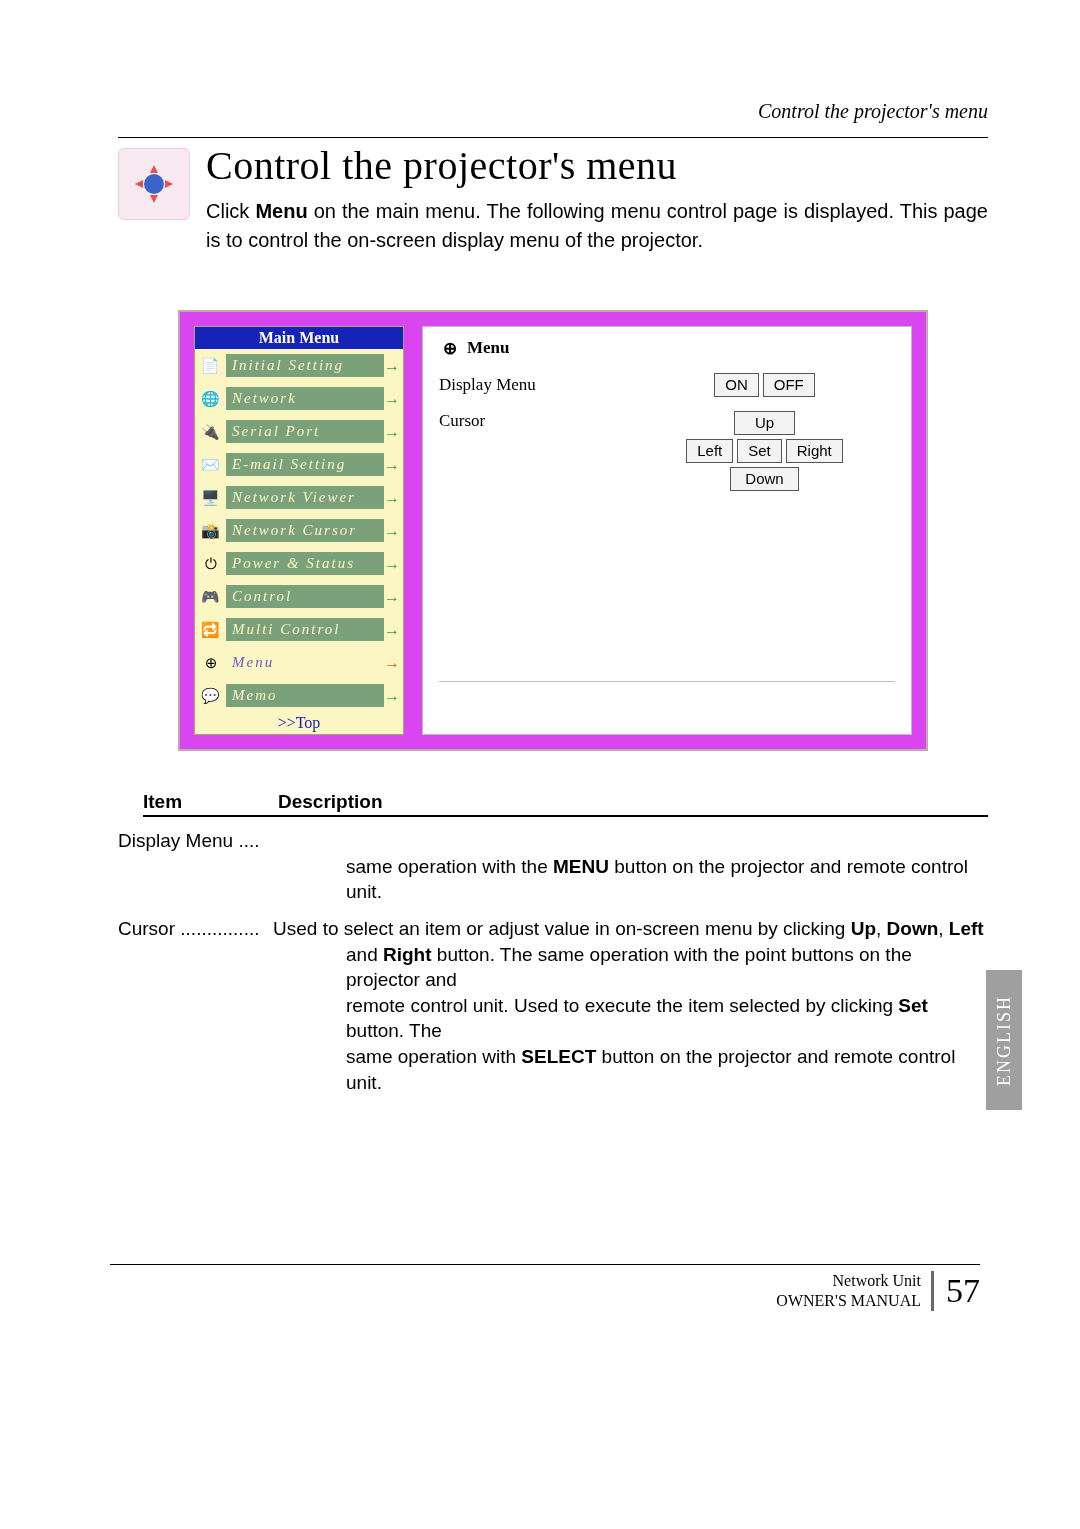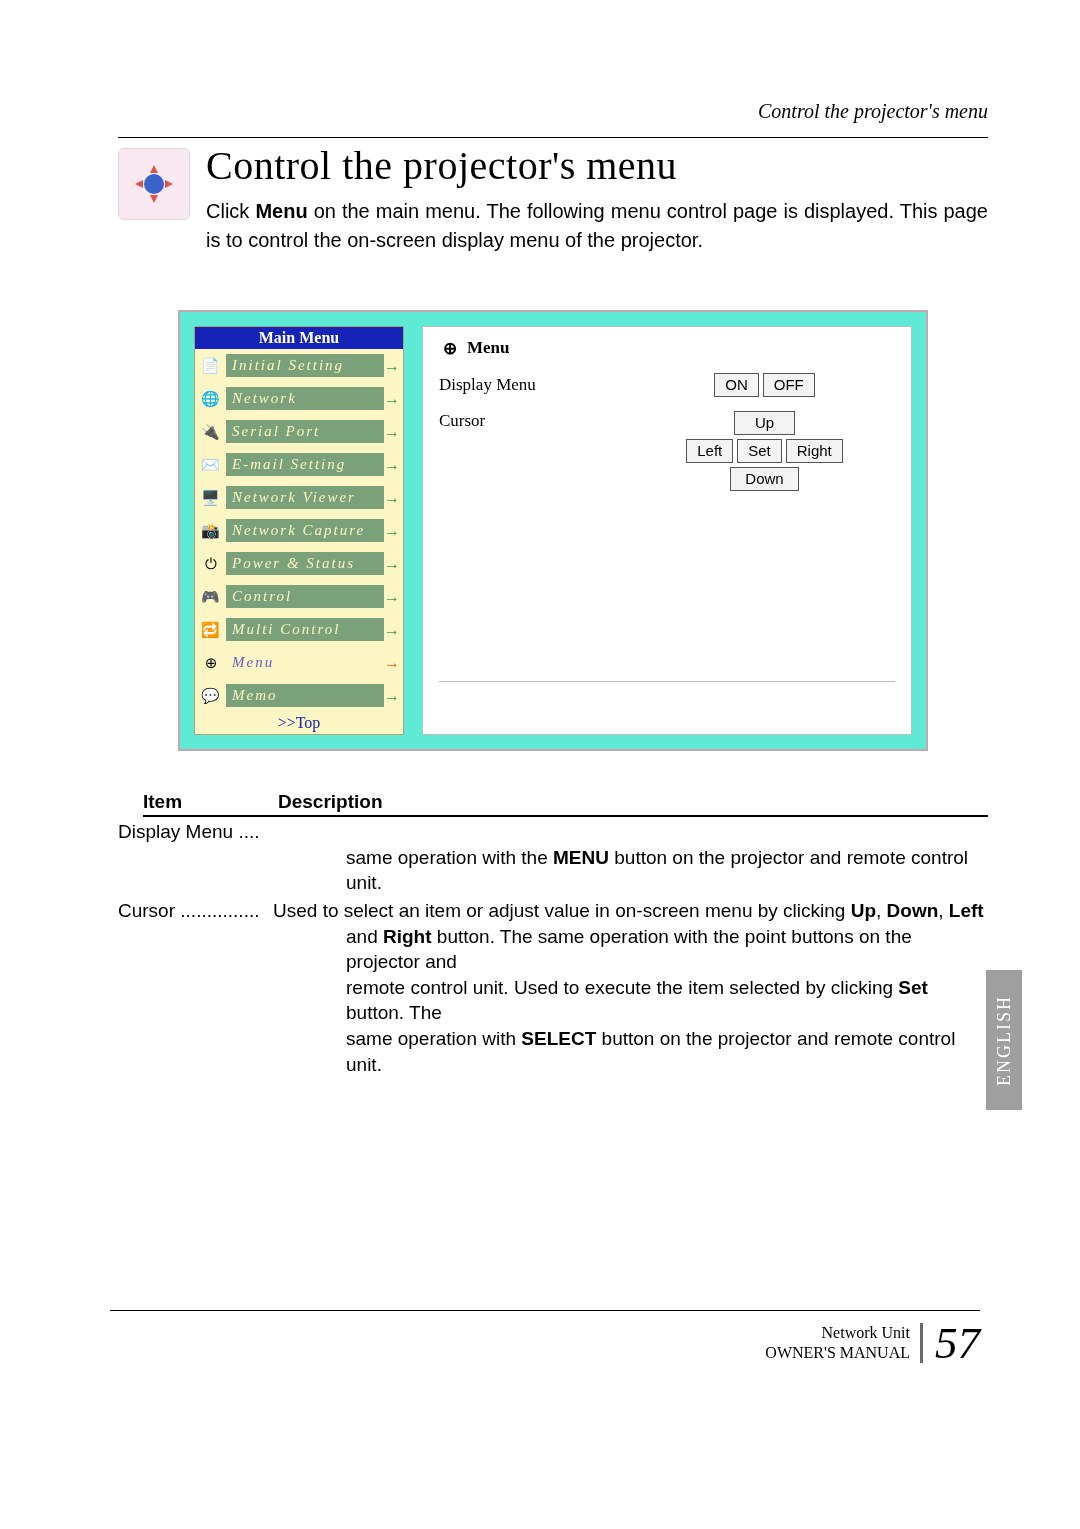--- a/index.html
+++ b/index.html
@@ -7,21 +7,21 @@
   .page{position:absolute;left:118px;top:100px;width:870px;}
   .hr-top{border:0;border-top:1px solid #000;margin-bottom:4px;}
   .header-line{font-family:'Times New Roman',serif;font-style:italic;text-align:right;font-size:20px;margin-bottom:14px;}
   .title-row{display:flex;align-items:flex-start;gap:16px;}
   .icon-box{width:72px;height:72px;background:#f8e8f0;border:1px solid #e8d0dc;border-radius:6px;display:flex;align-items:center;justify-content:center;margin-top:6px;}
   .icon-box svg{width:50px;height:50px;}
   .title-block{flex:1;}
   .h1{font-family:'Times New Roman',Georgia,serif;font-size:40px;font-weight:400;letter-spacing:.5px;margin-bottom:8px;}
   .intro{font-size:20px;line-height:1.45;text-align:justify;}
   .intro b{font-weight:700;}
-  .shot{margin:55px auto 0;width:750px;background:#5eead4;border:2px solid #c3a8ae;padding:14px 14px 14px 14px;display:flex;gap:18px;}
+  .shot{margin:55px auto 0;width:750px;background:#d946ef;border:2px solid #c3a8ae;padding:14px 14px 14px 14px;display:flex;gap:18px;}
   .sidebar{width:210px;background:#fbf6c3;border:1px solid #a8a670;}
   .sb-title{background:#1523b8;color:#fff;font-weight:700;text-align:center;font-family:'Times New Roman',serif;font-size:16px;padding:2px 0;}
   .sb-item{display:flex;align-items:center;height:33px;border-bottom:0;padding:0 3px 0 5px;}
   .sb-item.active .sb-label{background:#fbf6c3;}
   .sb-ico{width:22px;height:22px;display:inline-flex;align-items:center;justify-content:center;font-size:15px;}
   .sb-label{flex:1;margin-left:4px;background:#7aa17a;color:#fbf6c3;font-family:'Times New Roman',serif;font-style:italic;letter-spacing:2px;font-size:15px;padding:3px 6px;}
   .sb-item.active .sb-label{background:#fbf6c3;color:#6b5acb;font-style:italic;}
   .sb-item.active .sb-arrow{color:#ff5a00;}
   .sb-arrow{width:16px;color:#3a9e3a;font-weight:700;text-align:center;}
   .sb-top{text-align:center;font-family:'Times New Roman',serif;font-size:16px;color:#1523b8;padding:2px 6px;}
@@ -30,32 +30,32 @@
   .panel-hdr-ico{width:22px;height:22px;display:inline-flex;align-items:center;justify-content:center;}
   .p-row{display:flex;align-items:center;margin-top:14px;font-family:'Times New Roman',serif;font-size:17px;}
   .p-label{width:195px;}
   .p-ctrl{flex:1;display:flex;flex-direction:column;align-items:center;gap:4px;}
   .btn{display:inline-block;border:1px solid #555;background:#f3f3f3;font-family:Arial,sans-serif;font-size:15px;padding:1px 10px;line-height:20px;}
   .btn-row{display:flex;gap:4px;justify-content:center;}
   .panel .sep{border:0;border-top:1px solid #bcbcbc;margin-top:190px;}
   .desc{margin-top:40px;}
   .desc-hd{display:flex;font-weight:700;font-size:19px;border-bottom:2px solid #000;padding-bottom:2px;margin-left:25px;}
   .desc-hd .c1{width:135px;}
-  .desc-line{display:flex;font-size:19px;line-height:1.35;margin-top:2px;}
+  .desc-line{display:flex;font-size:19px;line-height:1.35;margin-top:11px;}
   .desc-line .c1{width:155px;white-space:nowrap;}
   .desc-line .dots{letter-spacing:0;}
   .desc-line .c2{flex:1;}
   .desc-cont{margin-left:228px;font-size:19px;line-height:1.35;}
   .lang-tab{position:absolute;right:58px;top:970px;width:36px;height:140px;background:#9f9f9f;color:#fff;display:flex;align-items:center;justify-content:center;font-family:'Times New Roman',serif;font-size:18px;letter-spacing:2px;}
   .lang-tab span{transform:rotate(-90deg);white-space:nowrap;}
-  .footer{position:absolute;left:110px;width:870px;top:1310px;}
+  .footer{position:absolute;left:110px;width:870px;top:1264px;}
   .footer-hr{border:0;border-top:1px solid #000;}
   .footer-txt{display:flex;justify-content:flex-end;align-items:center;gap:12px;font-family:'Times New Roman',serif;margin-top:6px;}
   .ft-left{text-align:right;font-size:16px;border-right:3px solid #6a6a6a;padding-right:10px;line-height:1.25;}
-  .ft-pg{font-size:45px;font-style:italic;}
+  .ft-pg{font-size:34px;}
 </style>
 </head>
 <body>
 
 <div class="page">
   <div class="header-line">Control the projector's menu</div>
   <hr class="hr-top">
   <div class="title-row">
     <div class="icon-box">
       <svg viewBox="0 0 50 50">
@@ -95,21 +95,21 @@
           <span class="sb-label">E-mail Setting</span>
           <span class="sb-arrow">→</span>
         </div>
       <div class="sb-item">
           <span class="sb-ico">🖥️</span>
           <span class="sb-label">Network Viewer</span>
           <span class="sb-arrow">→</span>
         </div>
       <div class="sb-item">
           <span class="sb-ico">📸</span>
-          <span class="sb-label">Network Capture</span>
+          <span class="sb-label">Network Cursor</span>
           <span class="sb-arrow">→</span>
         </div>
       <div class="sb-item">
           <span class="sb-ico">⏻</span>
           <span class="sb-label">Power &amp; Status</span>
           <span class="sb-arrow">→</span>
         </div>
       <div class="sb-item">
           <span class="sb-ico">🎮</span>
           <span class="sb-label">Control</span>

